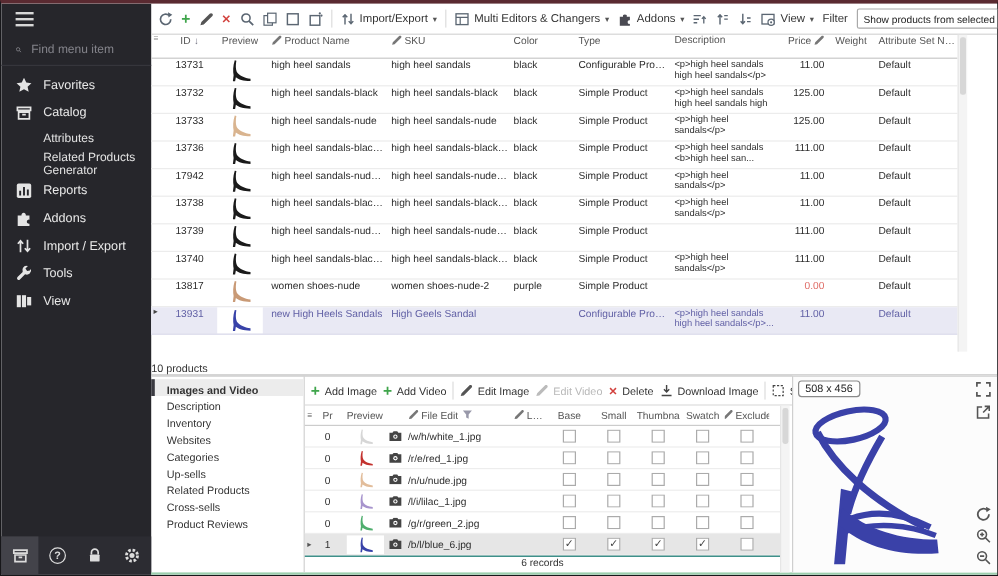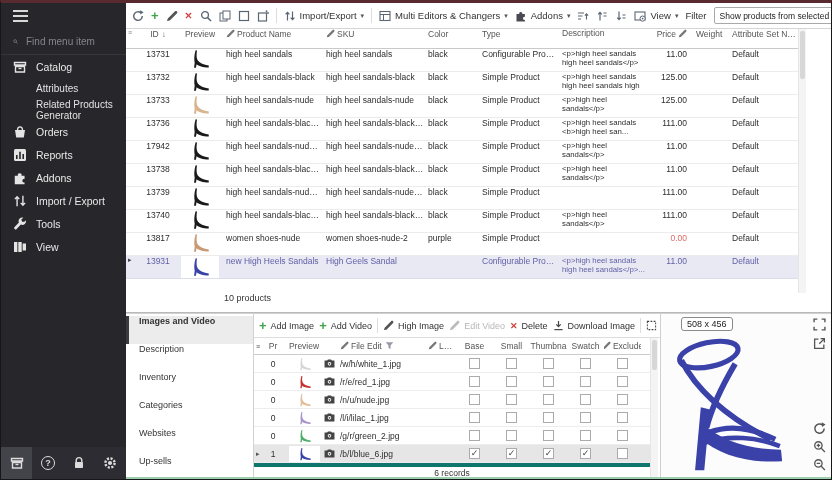--- a/index.html
+++ b/index.html
@@ -56,26 +56,26 @@
   .c-name{width:100px}.c-sku{width:102px}.c-color{width:54px}.c-type{width:80px}
   .c-desc{width:88px;white-space:normal;font-size:7.8px;line-height:9px;max-height:19px}
   .c-price{width:46px;text-align:right;padding-right:5px;padding-left:0}
   .c-weight{width:32px}.c-attr{width:74px;padding-left:8px}
   .zero{color:#df6b65}
   .hic{width:9px;height:9px;color:#777;flex:none;margin-right:2px;vertical-align:-1px}
   .thumb{width:24px;height:20px;color:#1a1a1a}
   .thumb-box{background:#fff;padding:1px 7px;display:flex;align-items:center}
   .sortg{font-size:8px;color:#667;margin-left:3px}
   
-  .status{height:20px;border-bottom:1px solid #b9b9b9;display:flex;align-items:flex-start;padding-left:98px;
+  .status{height:20px;border-bottom:1px solid #b9b9b9;display:flex;align-items:flex-end;
           font-size:9px;color:#333;flex:none}
   
   .bottom{flex:1;display:flex;min-height:0;border-bottom:2px solid #9ccfae}
   .tabs{width:128px;border-right:1px solid #d2d2d2;border-top:1px solid #d2d2d2;flex:none;padding-top:2px}
-  .tab{height:28px;display:flex;align-items:flex-start;padding-left:13px;font-size:9px;color:#333;cursor:pointer;position:relative}
+  .tab{height:14px;display:flex;align-items:flex-end;padding-left:13px;font-size:9px;color:#333;cursor:pointer;position:relative}
   .tab.sel{background:#ececec;font-weight:bold}
   .tab.sel::before{content:"";position:absolute;left:0;top:0;bottom:0;width:3px;background:#3a3a41}
   .bmain{width:406px;flex:none;display:flex;flex-direction:column;border-top:1px solid #d2d2d2}
   .btoolbar{height:24px;border-bottom:1px solid #ddd;display:flex;align-items:center;gap:5px;padding:0 5px;
             font-size:9px;color:#333;white-space:nowrap}
   .btoolbar .ic{width:11px;height:11px}
   .disabled{color:#b8b8b8}
   .bgridwrap{flex:1;display:flex;min-height:0}
   .bgrid{width:396px;flex:none}
   .bghead,.bgrow{display:flex;align-items:center}
@@ -86,27 +86,27 @@
   .b-pr{width:22px;text-align:center;padding-right:4px;padding-left:0}
   .b-prev{width:36px;display:flex;justify-content:center;padding-left:0}
   .b-cam{width:14px;display:flex;justify-content:center;color:#444;padding-left:0}
   .b-cam .ic{width:11px;height:9px}
   .b-file{width:88px}
   .b-label{width:32px}
   .b-cb{width:37px;display:flex;justify-content:center;padding-left:0}
   .cb{width:11px;height:11px;border:1px solid #ababab;background:#fff;display:flex;align-items:center;
       justify-content:center;font-size:9px;color:#444;line-height:1}
   .bthumb{width:17px;height:14px}
-  .records{height:16px;display:flex;align-items:center;justify-content:center;font-size:8.5px;color:#333;
-           border-top:4px solid #0f766e}
+  .records{height:16px;display:flex;justify-content:center;font-size:8.5px;color:#333;
+           border-top:1px solid #0f766e}
   .bscroll{width:8px;background:#f4f4f4;border-left:1px solid #e6e6e6;position:relative}
   .bthumb2{position:absolute;top:2px;left:1px;width:5px;height:30px;background:#d7d7d7;border-radius:2px}
   
   .preview{flex:1;border-left:1px solid #cfcfcf;border-top:1px solid #d2d2d2;position:relative;background:#fcfcfc}
-  .pbadge{position:absolute;top:3px;left:20px;border:1px solid #8a8a8a;border-radius:3px;padding:1px 5px;
+  .pbadge{position:absolute;top:3px;left:4px;border:1px solid #8a8a8a;border-radius:3px;padding:1px 5px;
           font-size:9px;color:#222;background:#fff;cursor:text}
   .pic{position:absolute;right:5px;width:13px;height:13px;color:#555;cursor:pointer}
   .bigshoe{position:absolute;left:2px;top:16px;width:126px;height:150px}
   .hidden-defs{position:absolute;width:0;height:0;overflow:hidden}
 </style>
 </head>
 <body>
 
 <svg class="hidden-defs" aria-hidden="true">
   <defs>
@@ -246,37 +246,37 @@
   <aside class="sidebar">
     <div class="hamburger">
         <i></i>
       </div>
     <div class="s-search">
       <svg class="ic" style="width:11px;height:11px;color:#9a9aa0">
           <use href="#i-search"></use>
         </svg>
       <input placeholder="Find menu item" style="">
     </div>
+    <div class="s-item" style="margin-top:4px">
+      <svg class="ic">
+          <use href="#i-star"></use>
+        </svg>
+      <span>Favorites</span>
+    </div>
     <div class="s-item">
       <svg class="ic">
           <use href="#i-archive"></use>
         </svg>
       <span>Catalog</span>
     </div>
     <div class="s-sub">
       <span>Attributes</span>
     </div>
     <div class="s-sub">
       <span>Related Products Generator</span>
-    </div>
-    <div class="s-item">
-      <svg class="ic">
-          <use href="#i-basket"></use>
-        </svg>
-      <span>Orders</span>
     </div>
     <div class="s-item">
       <svg class="ic">
           <use href="#i-chart"></use>
         </svg>
       <span>Reports</span>
     </div>
     <div class="s-item">
       <svg class="ic">
           <use href="#i-puzzle"></use>
@@ -622,24 +622,24 @@
         <div class="tab sel">
             <span>Images and Video</span>
           </div>
         <div class="tab">
             <span>Description</span>
           </div>
         <div class="tab">
             <span>Inventory</span>
           </div>
         <div class="tab">
-            <span>Categories</span>
+            <span>Websites</span>
           </div>
         <div class="tab">
-            <span>Websites</span>
+            <span>Categories</span>
           </div>
         <div class="tab">
             <span>Up-sells</span>
           </div>
         <div class="tab">
             <span>Related Products</span>
           </div>
         <div class="tab">
             <span>Cross-sells</span>
           </div>
@@ -656,21 +656,21 @@
             </span>
           <span class="tbtn">
               <span class="green">+</span>
               <span>Add Video</span>
             </span>
           <span class="sep"></span>
           <span class="tbtn">
               <svg class="ic" style="color:#555">
                 <use href="#i-pencil"></use>
               </svg>
-              <span>High Image</span>
+              <span>Edit Image</span>
             </span>
           <span class="tbtn disabled">
               <svg class="ic" style="color:#bbb">
                 <use href="#i-pencil"></use>
               </svg>
               <span>Edit Video</span>
             </span>
           <span class="tbtn">
               <span class="red" style="font-weight:bold">✕</span>
               <span>Delete</span>

